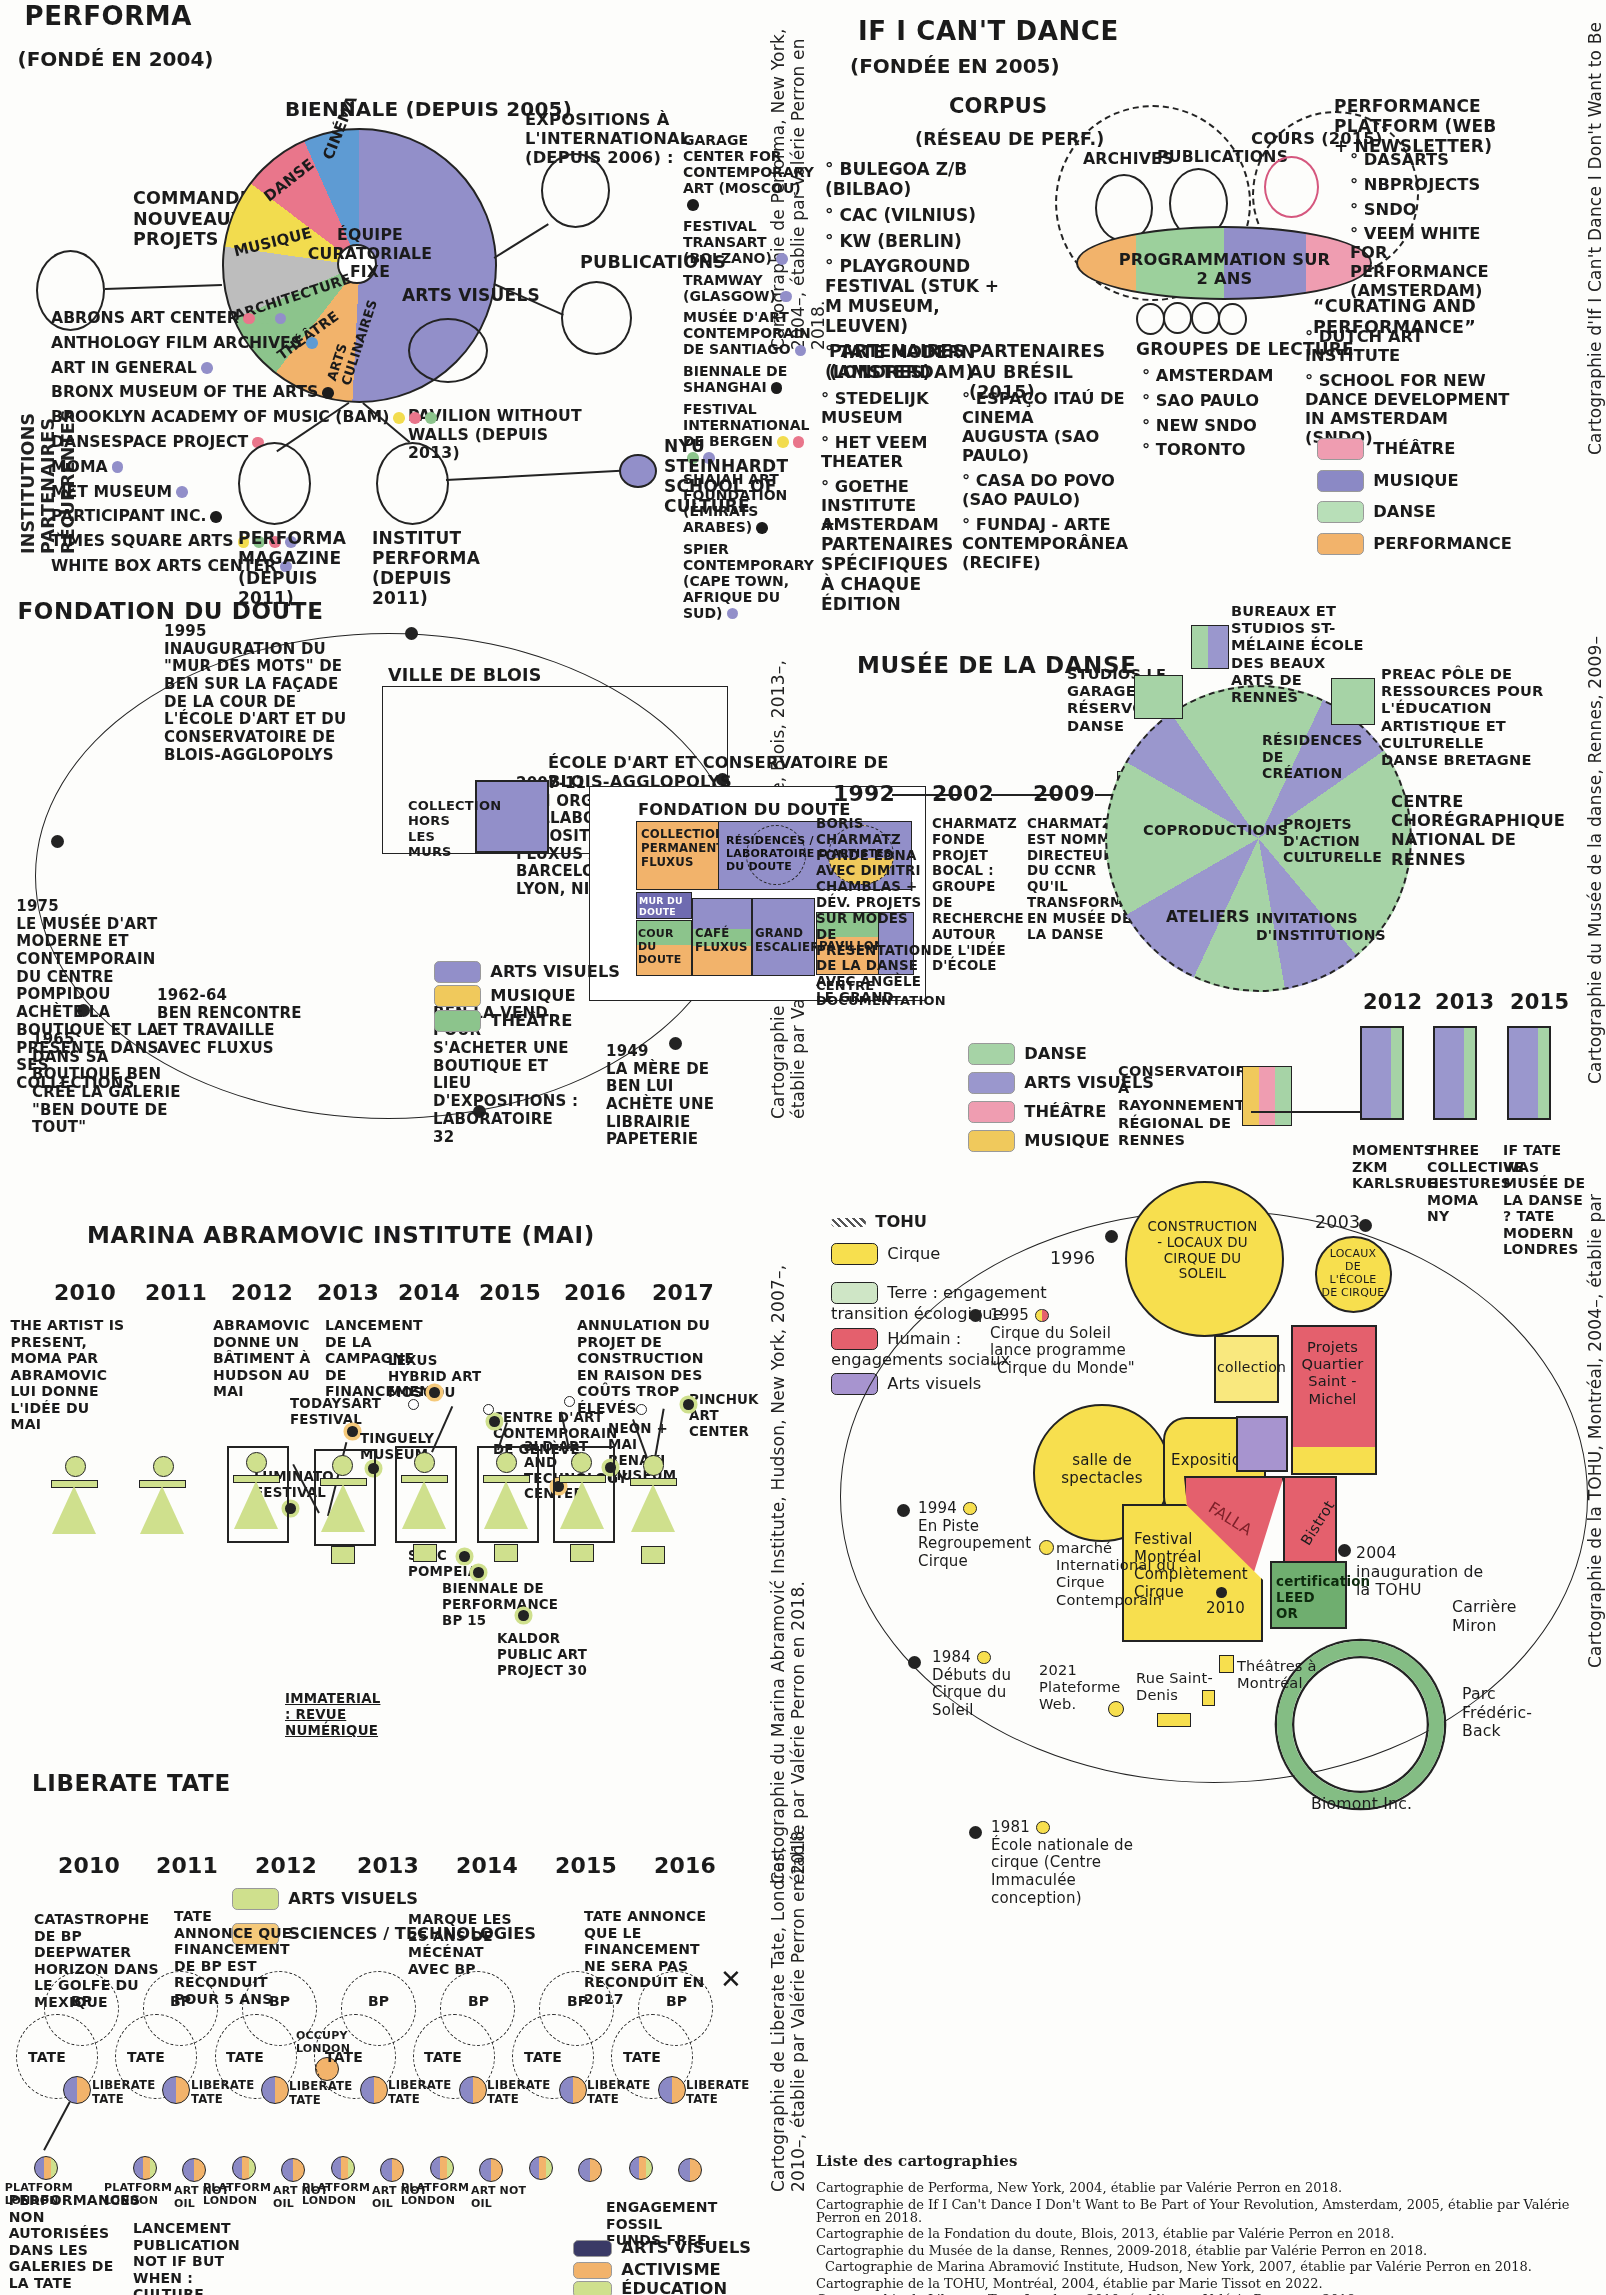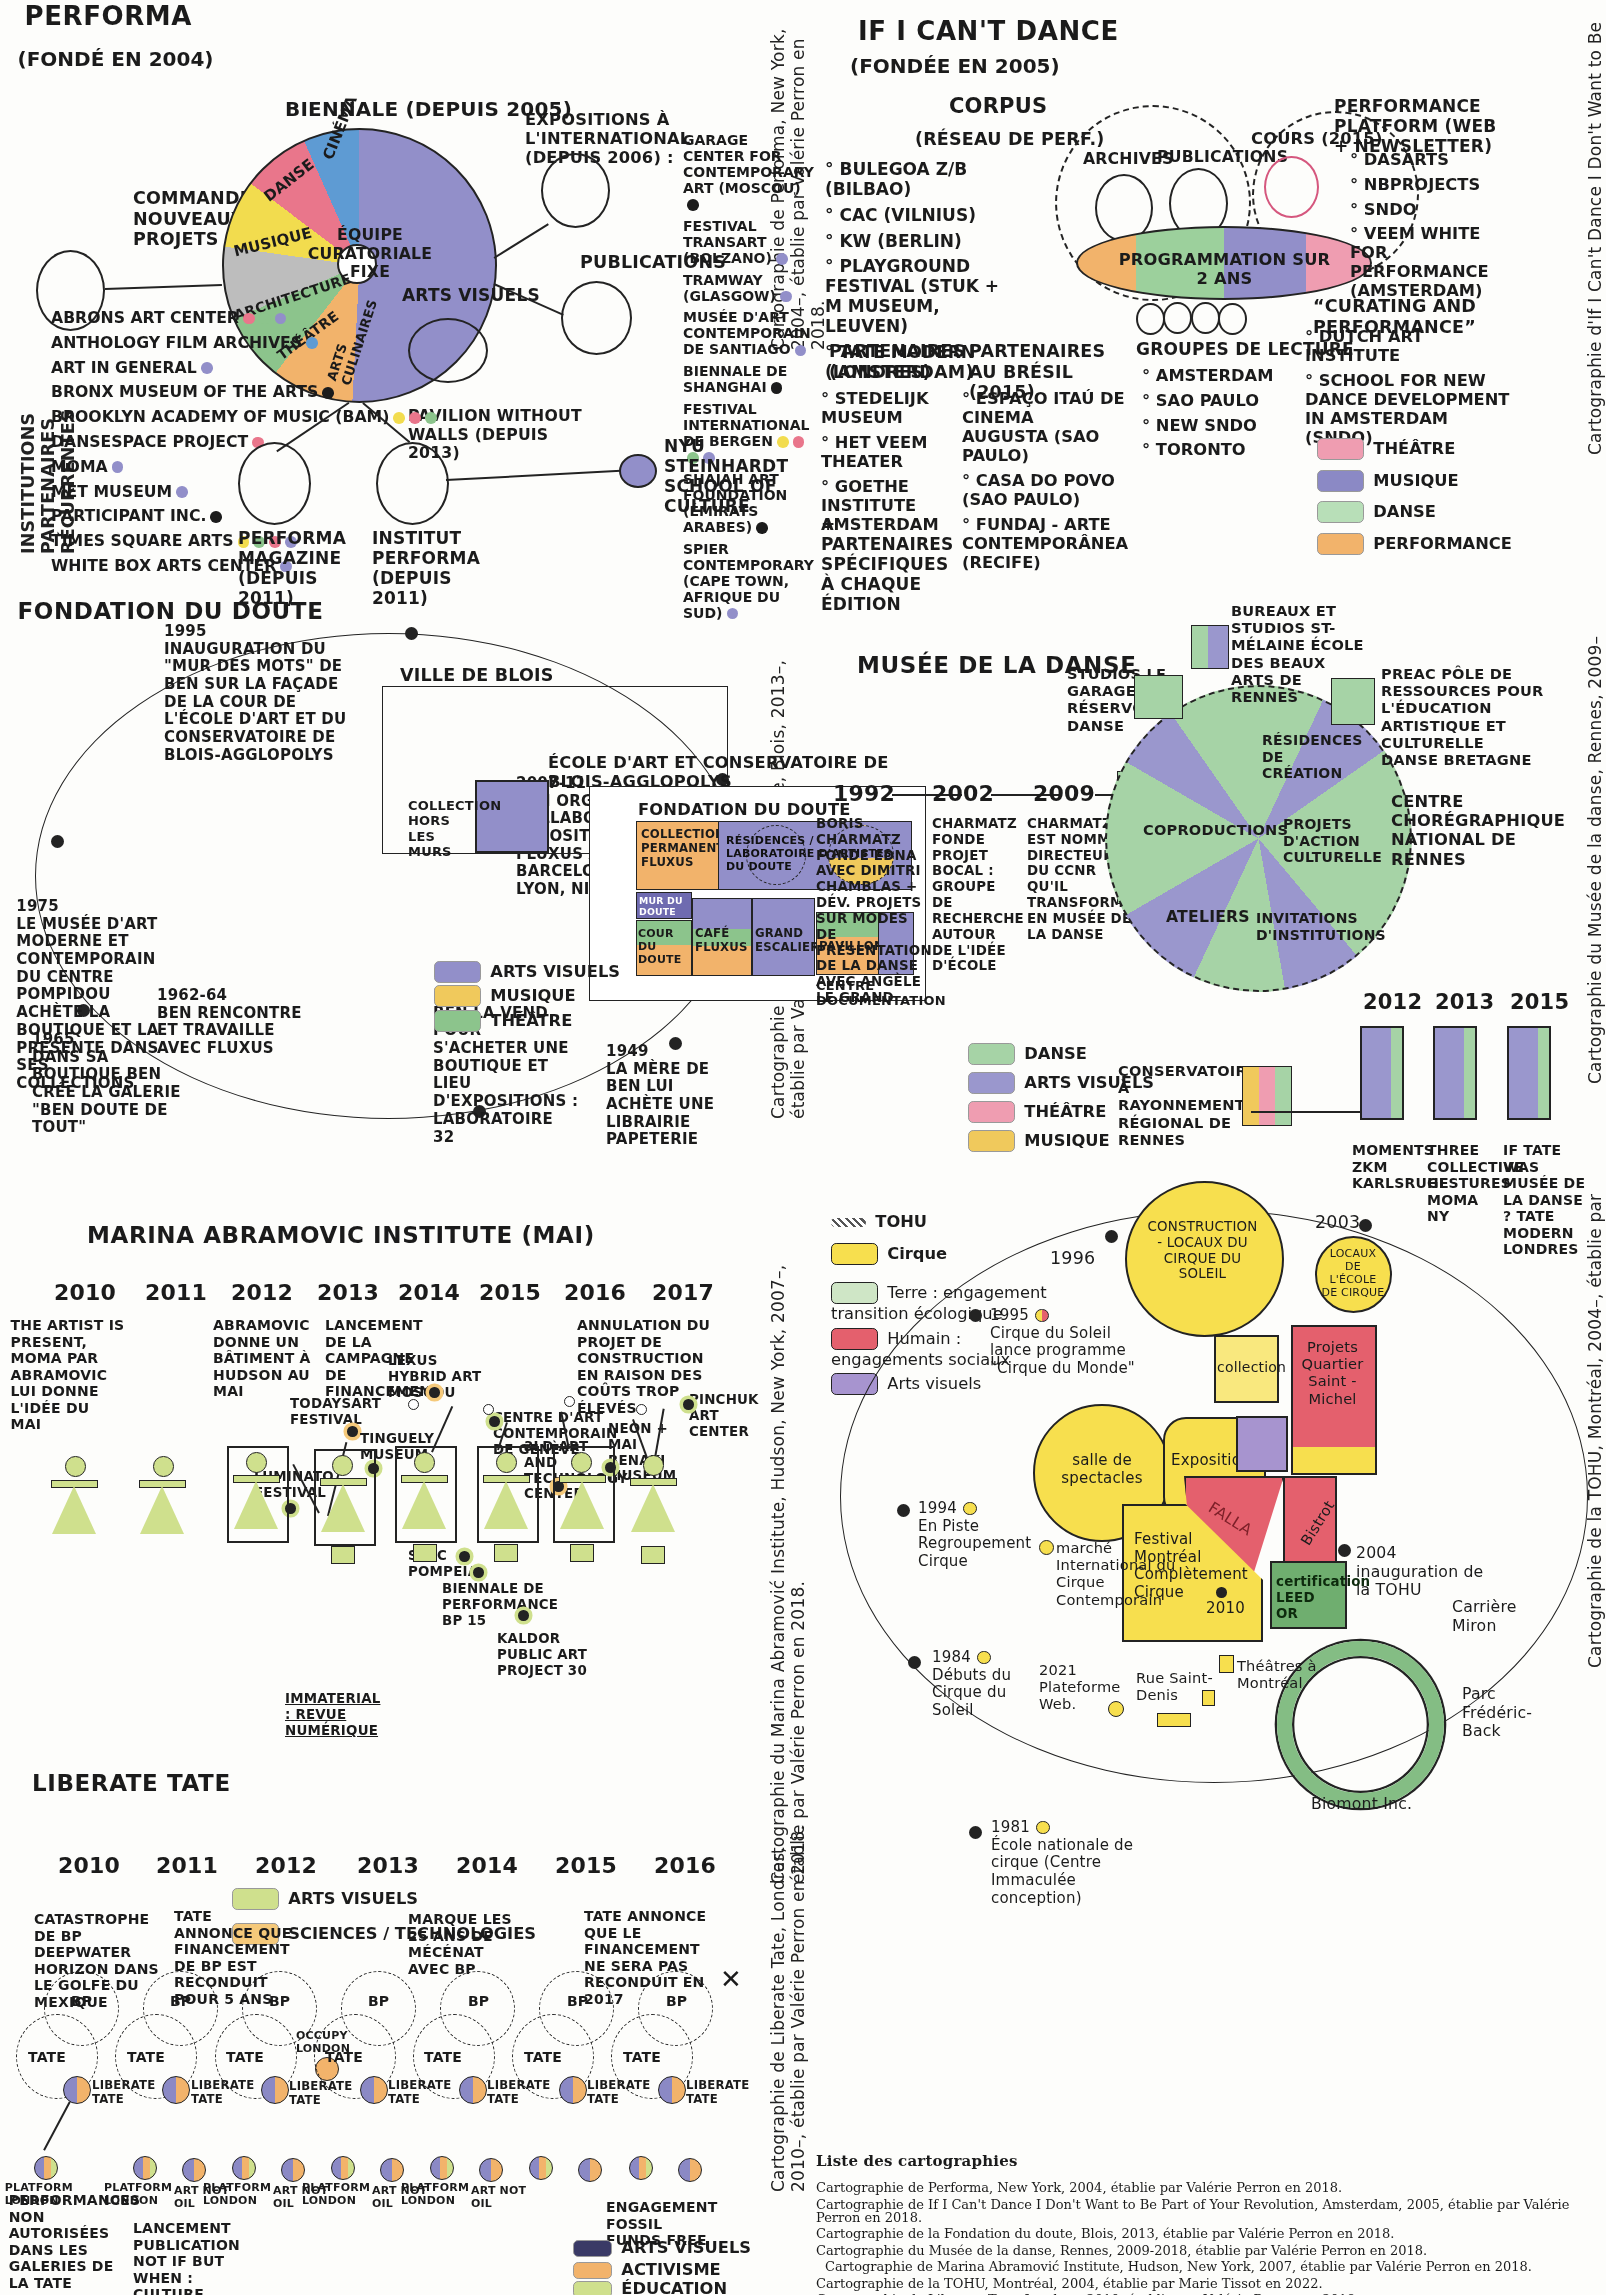--- a/index.html
+++ b/index.html
@@ -199,21 +199,21 @@
 
   <div class="lbl" style="left:164px;top:623px;width:192px;font-size:15px;"><span>1995</span><br><span class="soft" style="font-weight:700;">INAUGURATION DU "MUR DES MOTS" DE BEN SUR LA FAÇADE DE LA COUR DE L'ÉCOLE D'ART ET DU CONSERVATOIRE DE BLOIS-AGGLOPOLYS</span></div>
   <div class="lbl" style="left:516px;top:775px;width:175px;font-size:15px;"><span>2007-11</span><br><span style="font-weight:700;">BEN ORGANISE OU COLLABORE À DES EXPOSITIONS FLUXUS À ATHÈNES, BARCELONE, PARIS, LYON, NICE</span></div>
   <div class="lbl" style="left:612px;top:921px;width:134px;font-size:15px;"><span>2013</span><br><span>OUVERTURE DE LA FONDATION DU DOUTE</span></div>
   <div class="lbl" style="left:16.3px;top:898px;width:152px;font-size:15px;"><span>1975</span><br><span>LE MUSÉE D'ART MODERNE ET CONTEMPORAIN DU CENTRE POMPIDOU ACHÈTE LA BOUTIQUE ET LA PRÉSENTE DANS SES COLLECTIONS</span></div>
   <div class="lbl" style="left:32px;top:1031px;width:152px;font-size:15px;"><span>1965</span><br><span>DANS SA BOUTIQUE BEN CRÉE LA GALERIE "BEN DOUTE DE TOUT"</span></div>
   <div class="lbl" style="left:157px;top:987px;width:163px;font-size:15px;"><span>1962-64</span><br><span>BEN RENCONTRE ET TRAVAILLE AVEC FLUXUS</span></div>
   <div class="lbl" style="left:433px;top:987px;width:146px;font-size:15px;"><span>1950</span><br><span>BEN LA VEND POUR S'ACHETER UNE BOUTIQUE ET LIEU D'EXPOSITIONS : LABORATOIRE 32</span></div>
   <div class="lbl" style="left:606px;top:1043px;width:140px;font-size:15px;"><span>1949</span><br><span>LA MÈRE DE BEN LUI ACHÈTE UNE LIBRAIRIE PAPETERIE</span></div>
 
-  <div class="lbl" style="left:400px;top:665px;font-size:17.5px;">VILLE DE BLOIS</div>
+  <div class="lbl" style="left:388px;top:665px;font-size:17.5px;">VILLE DE BLOIS</div>
   <div class="box" style="left:382px;top:686px;width:344px;height:166px;border-width:1.7px;"></div>
   <div class="box fill" style="left:475px;top:780px;width:70px;height:69px;background:#928fc9;border:2.3px solid #232323;"></div>
   <div class="lbl" style="left:408px;top:798px;width:70px;font-size:13px;">COLLECTION HORS LES MURS</div>
 
   <div class="lbl" style="left:548px;top:753px;width:373px;font-size:16.3px;">ÉCOLE D'ART ET CONSERVATOIRE DE BLOIS-AGGLOPOLYS</div>
   <div class="box" style="left:589px;top:786px;width:335px;height:213px;border-width:1.7px;background:#fff;"></div>
   <div class="lbl" style="left:638px;top:800px;font-size:16.3px;">FONDATION DU DOUTE</div>
   <div class="box fill" style="left:636px;top:821px;width:82px;height:67px;background:#f2b36b;border:1.7px solid #232323;"></div>
   <div class="lbl" style="left:641px;top:828px;width:76px;font-size:11.7px;">COLLECTION PERMANENTE FLUXUS</div>
   <div class="box fill" style="left:718px;top:821px;width:192px;height:67px;background:#928fc9;border:1.7px solid #232323;"></div>
@@ -388,21 +388,21 @@
       <div class="fig-arms" style="left:630px;top:1478px;"></div>
       <div class="fig-body" style="left:631px;top:1484px;"></div>
     <div class="fig-sq" style="left:641px;top:1546px;"></div>
   </div>
 
   <div class="leg-row" style="left:232px;top:1888px;"><span class="sw" style="background: rgb(207, 224, 141);"></span><span>ARTS VISUELS</span></div>
   <div class="leg-row" style="left:232px;top:1923px;"><span class="sw" style="background: rgb(245, 201, 122);"></span><span>SCIENCES / TECHNOLOGIES</span></div>
 
   <div class="vcap" style="left:1585px;top:1178px;height:490px;">Cartographie de la TOHU, Montréal, 2004–, établie par Marie Tissot en 2022.</div>
   <div class="leg-row" style="left:831px;top:1212px;font-weight:400;"><span class="sw hatch" style="width:35px;height:9.3px;border:none;"></span><span style="font-weight:700;">TOHU</span></div>
-  <div class="leg-row" style="left:831px;top:1243px;font-weight:700;"><span class="sw" style="border: 1.7px solid rgb(35, 35, 35); background: rgb(247, 223, 78);"></span><span>Cirque</span></div>
+  <div class="leg-row" style="left:831px;top:1243px;font-weight:400;"><span class="sw" style="border: 1.7px solid rgb(35, 35, 35); background: rgb(247, 223, 78);"></span><span>Cirque</span></div>
   <div class="leg-row" style="left:831px;top:1282px;font-weight:400;width:245px;white-space:normal;"><span class="sw" style="border: 1.7px solid rgb(35, 35, 35); background: rgb(207, 230, 198);"></span><span>Terre : engagement transition écologique</span></div>
   <div class="leg-row" style="left:831px;top:1328px;font-weight:400;width:245px;white-space:normal;"><span class="sw" style="border: 1.7px solid rgb(35, 35, 35); background: rgb(228, 96, 109);"></span><span>Humain : engagements sociaux</span></div>
   <div class="leg-row" style="left:831px;top:1373px;font-weight:400;"><span class="sw" style="border: 1.7px solid rgb(35, 35, 35); background: rgb(167, 148, 207);"></span><span>Arts visuels</span></div>
 
   <div class="circle" style="left:840px;top:1210px;width:746px;height:571px;border-width:1.7px;"></div>
   <div class="tdot" style="left:1105px;top:1230px;"></div>
   <div class="lbl soft" style="left:1050px;top:1248px;font-size:17.5px;font-weight:400;">1996</div>
   <div class="circle" style="left:1125px;top:1181px;width:155px;height:152px;background:#f7df4e;"></div>
   <div class="lbl soft" style="left:1144px;top:1219px;width:117px;font-size:13.4px;font-weight:400;text-align:center;">CONSTRUCTION - LOCAUX DU CIRQUE DU SOLEIL</div>
   <div class="tdot" style="left:1359px;top:1219px;"></div>

